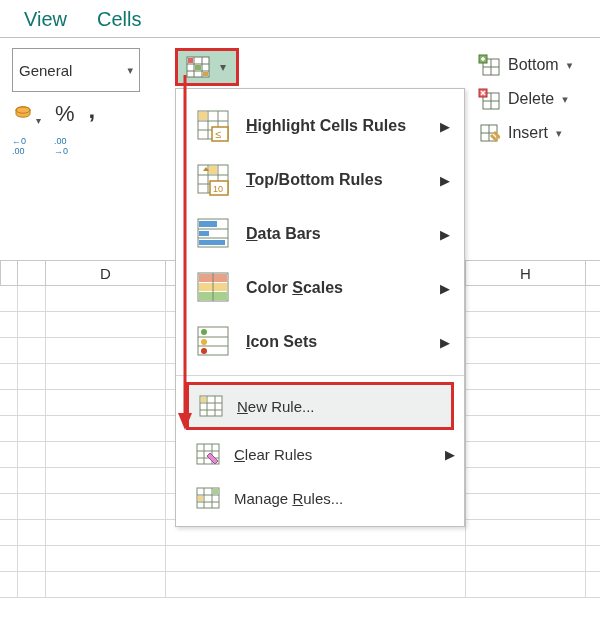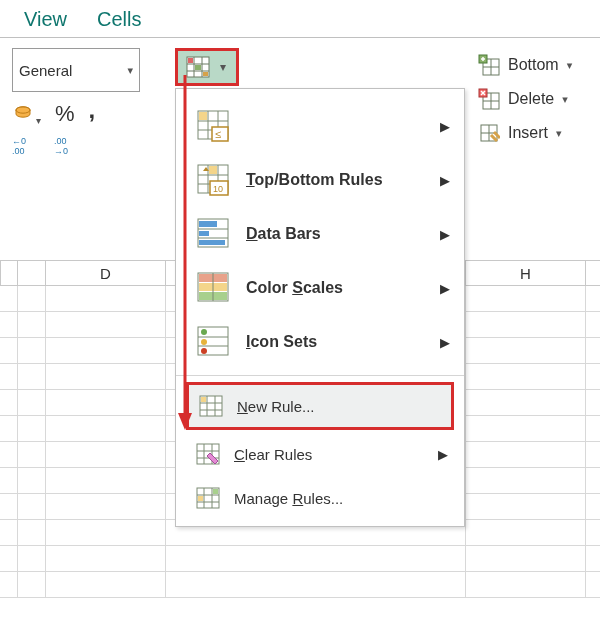--- a/index.html
+++ b/index.html
@@ -141,21 +141,21 @@
     .dd-sep {
       height:1px;
       background:#d5d5d5;
       margin:6px 0;
     }
     .dd-small {
       display:flex;
       align-items:center;
       gap:14px;
       height:44px;
-      padding: 0 16px 0 20px;
+      padding: 0 9px 0 20px;
     }
     .dd-small .txt { font-size:15px; font-weight:400; }
     .dd-small .txt u { text-decoration: underline; }
     .dd-small .arrow { margin-left:auto; font-size:13px; }
     .new-rule-highlight {
       border:3px solid #d62d2d;
       margin:2px 10px;
       background:#eef0f0;
       height:48px;
       padding: 0 10px 0 10px;
@@ -302,20 +302,21 @@
     <svg class="icon-svg" width="34" height="34" viewBox="0 0 34 34">
       <rect x="2" y="2" width="30" height="28" fill="#fff" stroke="#7a8a72"></rect>
       <line x1="2" y1="12" x2="32" y2="12" stroke="#7a8a72"></line>
         <line x1="2" y1="21" x2="32" y2="21" stroke="#7a8a72"></line>
       <line x1="12" y1="2" x2="12" y2="30" stroke="#7a8a72"></line>
         <line x1="22" y1="2" x2="22" y2="30" stroke="#7a8a72"></line>
       <rect x="3" y="3" width="8" height="8" fill="#f4d58a"></rect>
       <rect x="16" y="18" width="16" height="14" fill="#fff" stroke="#b88a2a" stroke-width="1.5"></rect>
       <text x="19" y="29" font-size="11" fill="#b88a2a">≤</text>
     </svg>
+    <span class="txt"><u>H</u>ighlight Cells Rules</span>
     <span class="arrow">▶</span>
   </div>
   <div class="dd-item">
     <svg class="icon-svg" width="34" height="34" viewBox="0 0 34 34">
       <rect x="2" y="2" width="30" height="28" fill="#fff" stroke="#7a8a72"></rect>
       <line x1="2" y1="12" x2="32" y2="12" stroke="#7a8a72"></line>
         <line x1="2" y1="21" x2="32" y2="21" stroke="#7a8a72"></line>
       <line x1="12" y1="2" x2="12" y2="30" stroke="#7a8a72"></line>
         <line x1="22" y1="2" x2="22" y2="30" stroke="#7a8a72"></line>
       <rect x="13" y="3" width="8" height="8" fill="#f4d58a"></rect>

